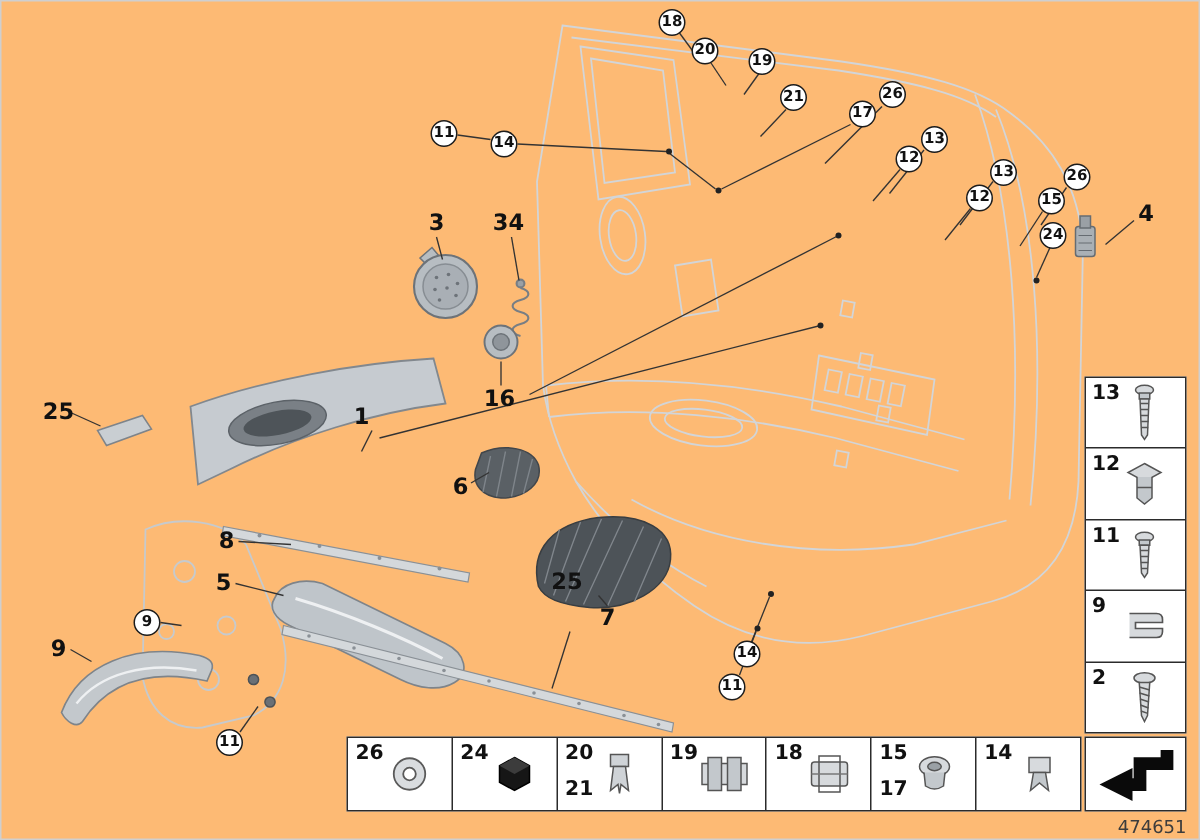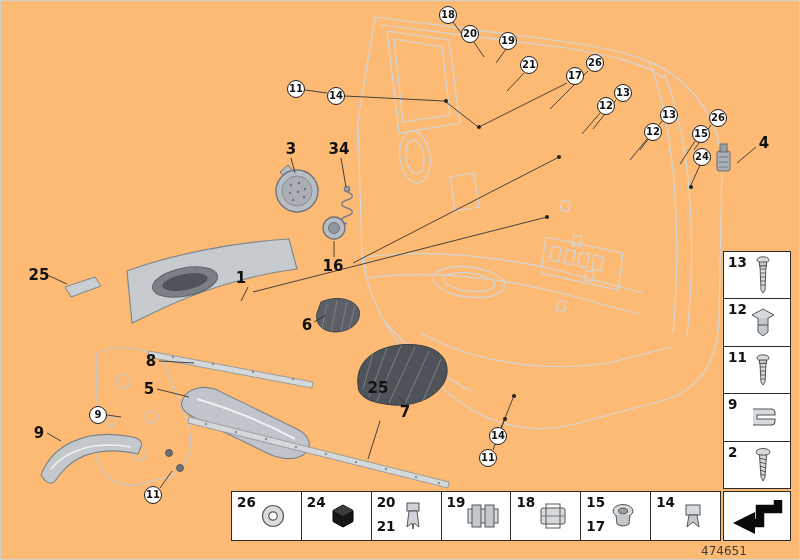--- a/index.html
+++ b/index.html
@@ -46,21 +46,21 @@
   }
   .rcell:last-child { border-bottom:none; }
   .rnum { position:absolute; left:4px; top:2px; font-size:13.5px; font-weight:bold; }
   
   .abox {
     position:absolute; left:722px; top:490px; width:68px; height:50px;
     border:1.5px solid #2b2b2b; display:flex; align-items:center;
     justify-content:center; background:#fff; z-index:6;
   }
   .pnum {
-    position:absolute; left:700px; top:543px; width:90px; text-align:left;
+    position:absolute; left:700px; top:543px; width:90px; text-align:right;
     font-size:12px; color:#3c3c3c; z-index:6;
   }
 </style>
 </head>
 <body>
 
 <div class="stage">
 
   <svg class="layer" width="800" height="560" viewBox="0 0 800 560">
 

